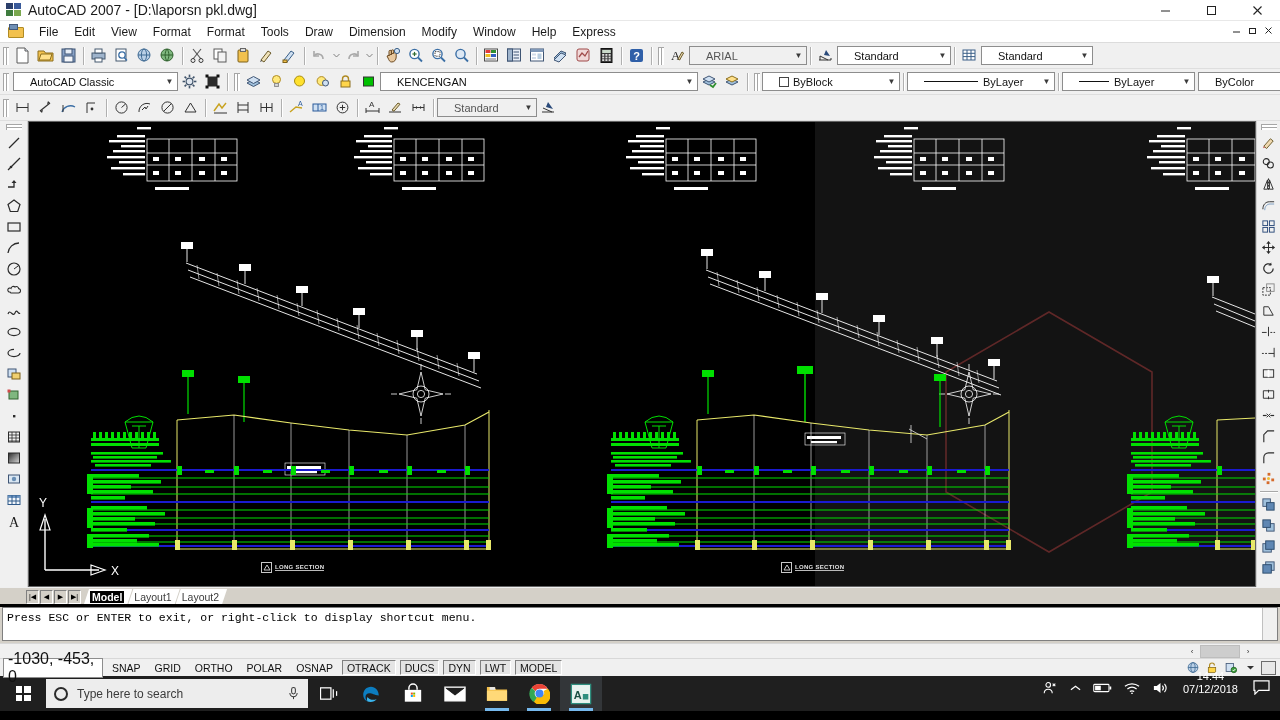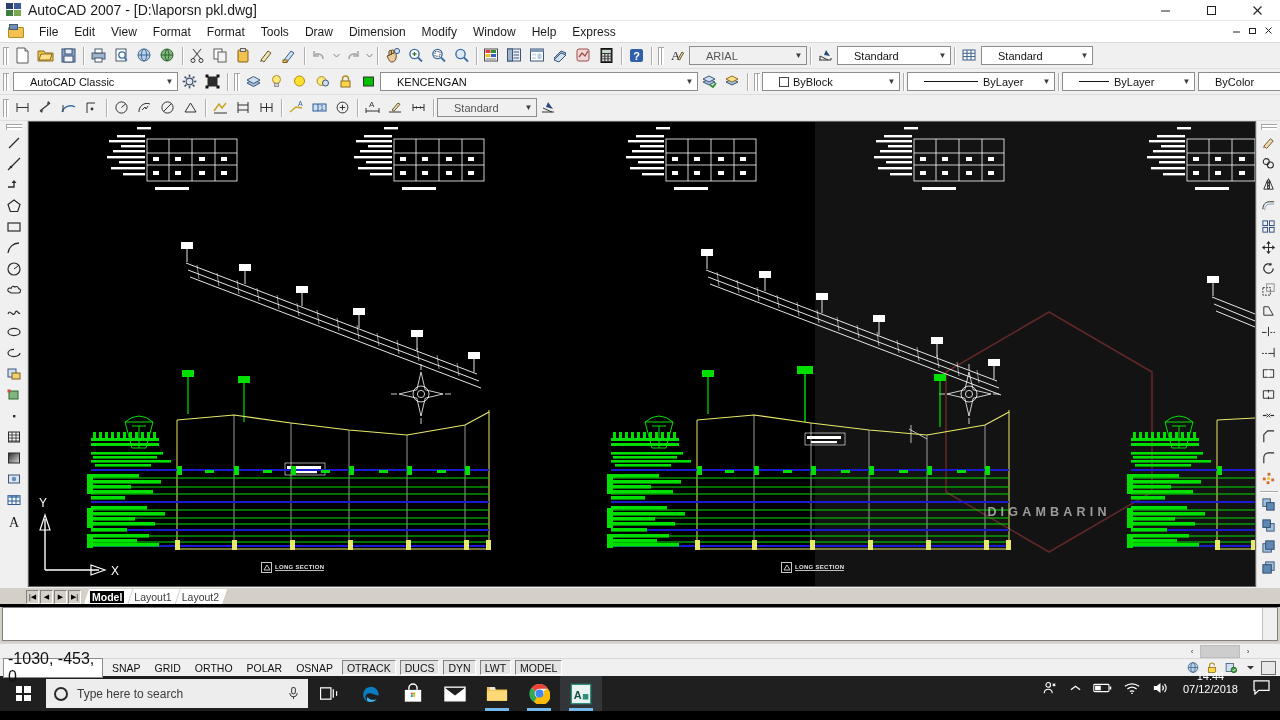--- a/index.html
+++ b/index.html
@@ -1443,21 +1443,20 @@
       <span style="color:#e0e0e0;font-size:6px;letter-spacing:.3px;font-weight:bold;border-bottom:1px solid #bbb;">LONG SECTION</span>
     </div>
     <div style="position:absolute;left:752px;top:440px;display:flex;align-items:center;gap:3px;">
       <svg width="11" height="11" viewBox="0 0 11 11">
         <rect x="0.5" y="0.5" width="10" height="10" fill="none" stroke="#c8c8c8"></rect>
         <path d="M3 8l3-5 3 5z" fill="none" stroke="#c8c8c8"></path>
         </svg>
       <span style="color:#e0e0e0;font-size:6px;letter-spacing:.3px;font-weight:bold;border-bottom:1px solid #bbb;">LONG SECTION</span>
     </div>
 
-    <div class="wm wm-digambarin">DIGAMBARIN</div>
 
     <div class="ucs">
       <svg width="90" height="95" viewBox="0 0 90 95">
         <line x1="8" y1="85" x2="62" y2="85" stroke="#ffffff" stroke-width="1.4"></line>
         <line x1="8" y1="85" x2="8" y2="34" stroke="#ffffff" stroke-width="1.4"></line>
         <polygon points="54,80 68,85 54,90" fill="none" stroke="#ffffff" stroke-width="1.2"></polygon>
         <polygon points="3,45 8,30 13,45" fill="none" stroke="#ffffff" stroke-width="1.2"></polygon>
         <text x="74" y="90" font-size="12" fill="#ffffff" font-family="Liberation Sans, sans-serif">X</text>
         <text x="2" y="22" font-size="12" fill="#ffffff" font-family="Liberation Sans, sans-serif">Y</text>
       </svg>
@@ -1625,20 +1624,21 @@
   <div class="lay-tab">
     <span>Layout1</span>
   </div>
   <div class="lay-tab">
     <span>Layout2</span>
   </div>
 </div>
 
 <div class="cmdwrap">
   <div class="cmdline">
+    <div>Press ESC or ENTER to exit, or right-click to display shortcut menu.</div>
     <div class="cmdscroll"></div>
   </div>
   <div class="hscrollbar">
     <div class="hs-track">
       <div class="hs-arrow">‹</div>
       <div class="hs-thumb"></div>
       <div class="hs-arrow">›</div>
     </div>
   </div>
 </div>

